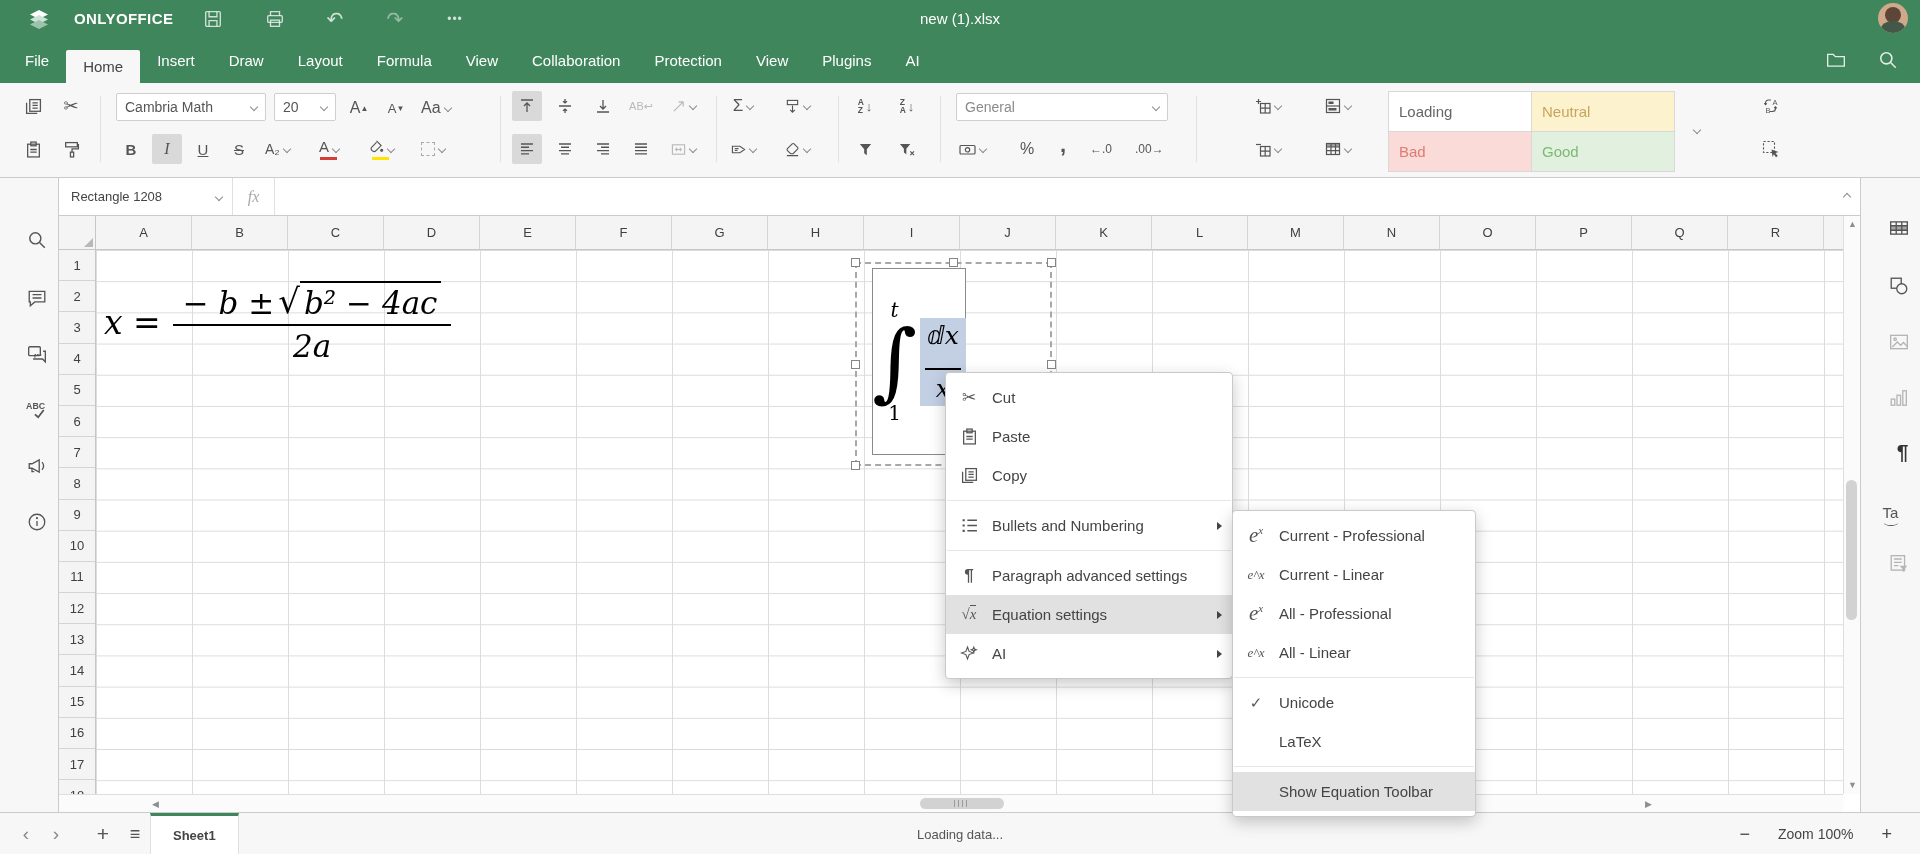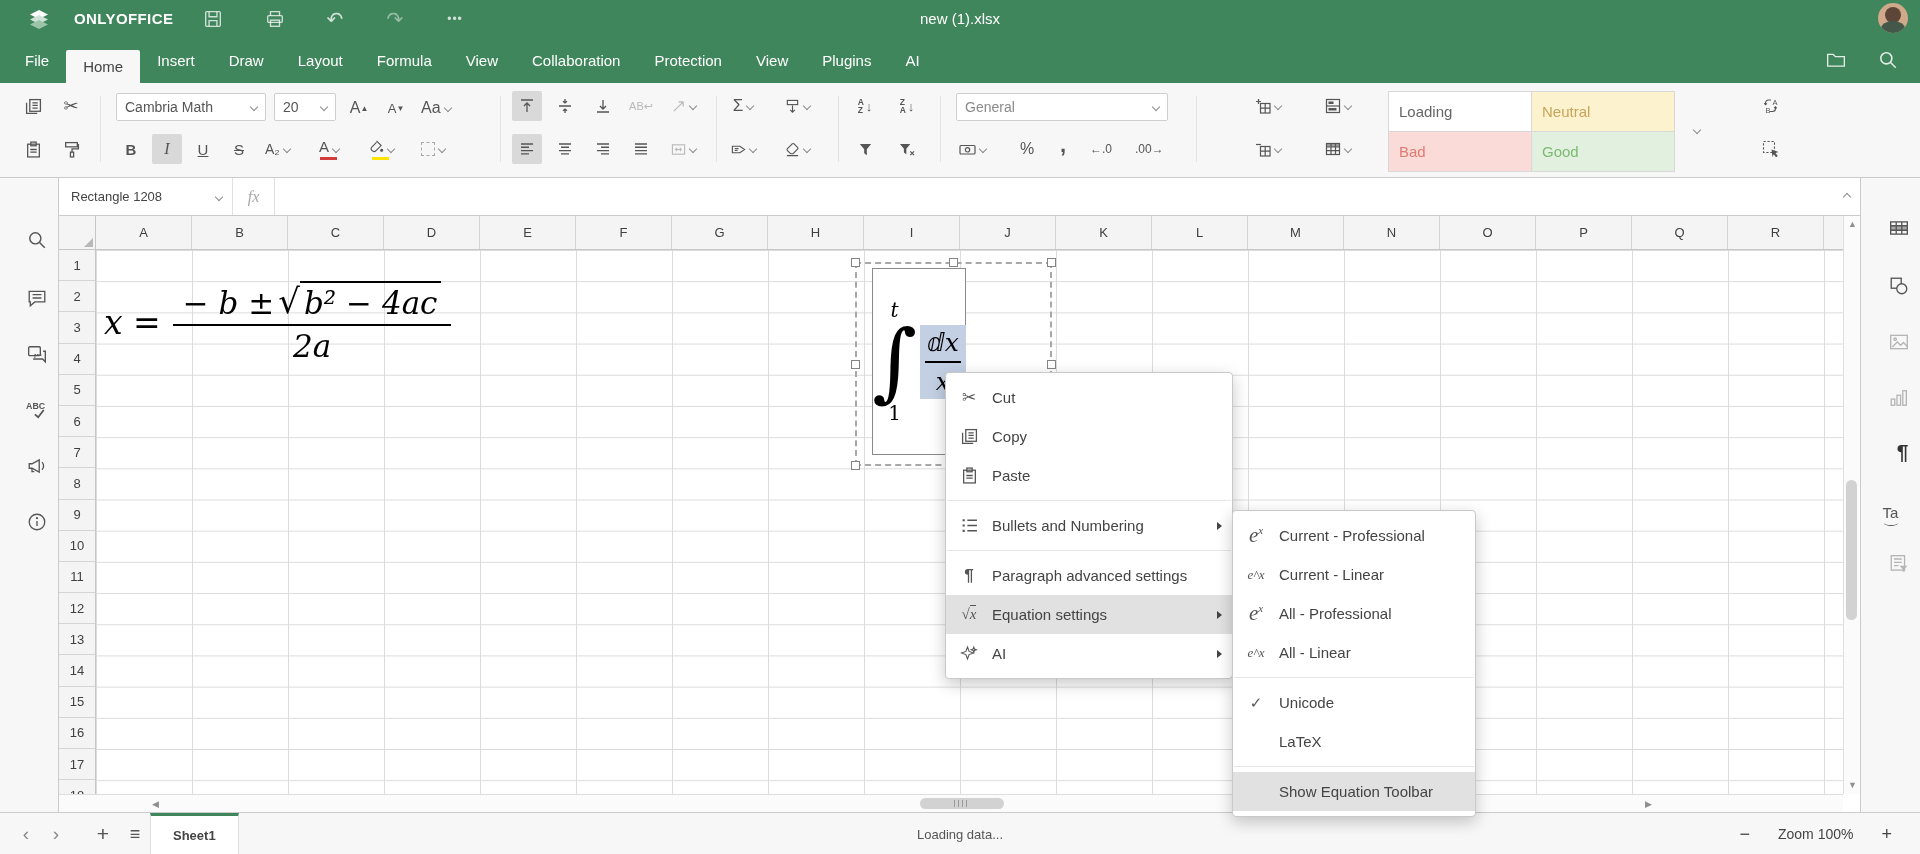--- a/index.html
+++ b/index.html
@@ -92,21 +92,21 @@
   
   .shape-sel{position:absolute;left:855px;top:262px;width:197px;height:204px;border:2px dashed #a8a8a8;z-index:5}
   .hdl{position:absolute;width:9px;height:9px;background:#fff;border:1px solid #848484}
   .shape-box{position:absolute;left:872px;top:268px;width:94px;height:187px;border:1px solid #8a8a8a;background:#fff;z-index:6;
              display:flex;align-items:center;justify-content:center;
              font-family:"DejaVu Serif","Liberation Serif",serif;font-style:italic;color:#000}
   .int-col{display:flex;flex-direction:column;align-items:center;line-height:1}
   .int-col .lim{font-size:20px;line-height:22px}
   .int-col .int{font-size:86px;line-height:.95;font-style:normal}
   .int-frac{margin-left:3px;background:#c3cfe3;text-align:center;padding:3px 5px}
-  .int-frac .n{font-size:25px;border-bottom:2px solid #000;padding:0 2px 4px;font-family:"DejaVu Serif","DejaVu Sans",serif}
+  .int-frac .n{font-size:25px;border-bottom:2px solid #000;padding:0 2px 18px;font-family:"DejaVu Serif","DejaVu Sans",serif}
   .int-frac .d{font-size:25px;padding-top:4px}
 
   
   .menu{position:absolute;background:#fff;border:1px solid #c9c9c9;border-radius:4px;
         box-shadow:0 5px 16px rgba(0,0,0,.22);padding:5px 0;z-index:50}
   .mi{height:39px;display:flex;align-items:center;font-size:15px;color:#444;padding-right:10px;cursor:default}
   .mi.hl{background:#e1e1e1}
   .mi .ic-cell{width:46px;flex:none;display:flex;align-items:center;justify-content:center;color:#555}
   .mi .lbl{flex:1;white-space:nowrap}
   .mi .arr{width:0;height:0;border-left:5px solid #444;border-top:4px solid transparent;border-bottom:4px solid transparent}
@@ -624,36 +624,36 @@
   <div class="menu" id="ctx-menu" style="left:945px;top:372px;width:288px">
       <div class="mi">
         <span class="ic-cell">
           <span class="gly">✂</span>
         </span>
         <span class="lbl">Cut</span>
       </div>
       <div class="mi">
         <span class="ic-cell">
           <svg class="ic" width="17" height="17" viewBox="0 0 16 16" fill="none" stroke="currentColor" stroke-width="1.2">
+            <rect x="2.5" y="3" width="11" height="12"></rect>
+            <rect x="5.5" y="1" width="5" height="3.5"></rect>
+            <path d="M5 8h6M5 10.5h6"></path>
+          </svg>
+        </span>
+        <span class="lbl">Paste</span>
+      </div>
+      <div class="mi">
+        <span class="ic-cell">
+          <svg class="ic" width="17" height="17" viewBox="0 0 16 16" fill="none" stroke="currentColor" stroke-width="1.2">
             <rect x="4.5" y="1.5" width="10" height="11"></rect>
             <path d="M1.5 4.5v10h10"></path>
             <path d="M7 4.5h5M7 7h5M7 9.5h5"></path>
           </svg>
         </span>
         <span class="lbl">Copy</span>
-      </div>
-      <div class="mi">
-        <span class="ic-cell">
-          <svg class="ic" width="17" height="17" viewBox="0 0 16 16" fill="none" stroke="currentColor" stroke-width="1.2">
-            <rect x="2.5" y="3" width="11" height="12"></rect>
-            <rect x="5.5" y="1" width="5" height="3.5"></rect>
-            <path d="M5 8h6M5 10.5h6"></path>
-          </svg>
-        </span>
-        <span class="lbl">Paste</span>
       </div>
       <div class="msep"></div>
       <div class="mi">
         <span class="ic-cell">
           <svg class="ic" width="17" height="17" viewBox="0 0 16 16" stroke="currentColor" stroke-width="1.3">
             <path d="M6 3h9M6 8h9M6 13h9"></path>
             <path d="M1.5 3h2M1.5 8h2M1.5 13h2" stroke-width="2"></path>
           </svg>
         </span>
         <span class="lbl">Bullets and Numbering</span>

